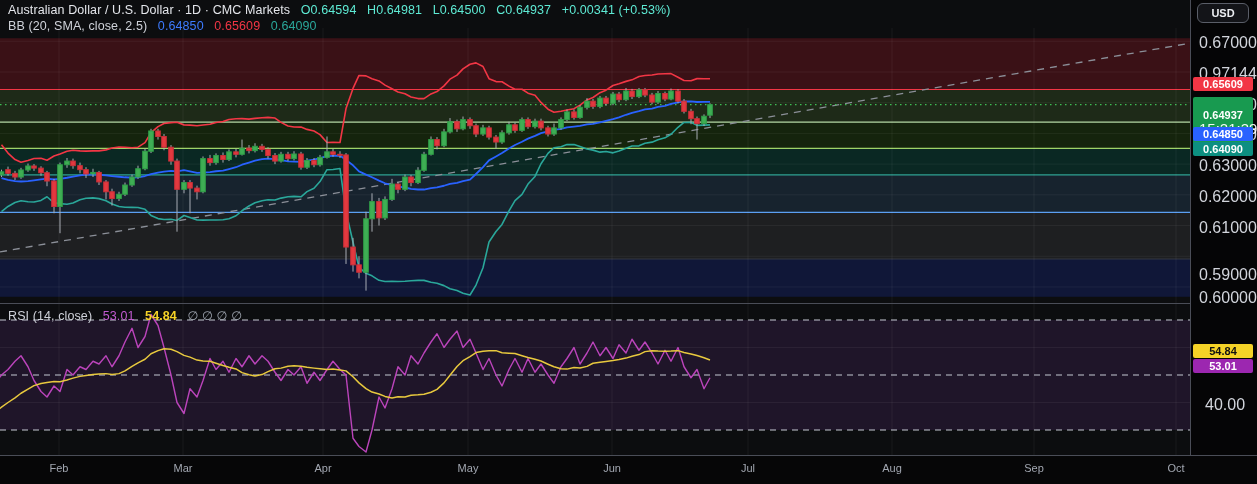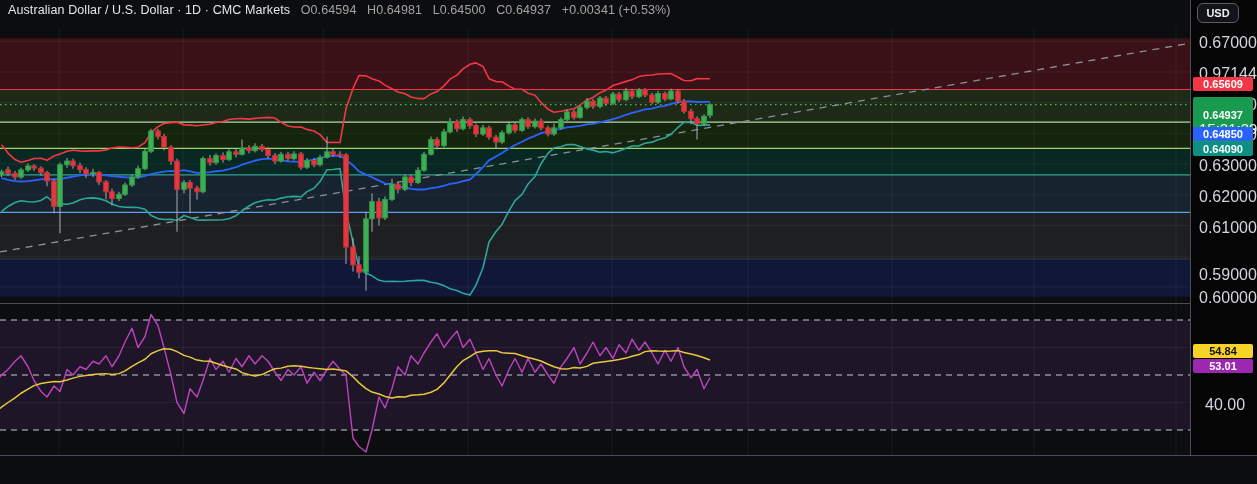--- a/index.html
+++ b/index.html
@@ -5,36 +5,36 @@
   html,body{margin:0;padding:0;background:#000;}
   #app{position:relative;width:1257px;height:484px;background:#0c0d0f;overflow:hidden;
        font-family:"Liberation Sans","DejaVu Sans",sans-serif;-webkit-font-smoothing:antialiased;}
   #plot-wrap{position:absolute;left:0;top:0;width:1257px;height:484px;}
   svg{display:block;}
   .legend{position:absolute;left:8px;white-space:nowrap;font-size:12.5px;letter-spacing:.1px;z-index:5;}
   #legend1{top:3px;color:#e4e6eb;font-weight:500;}
   #legend2{top:19px;color:#cfd2d9;}
   #legend3{top:308px;color:#cfd2d9;}
   .lg-val{margin-left:7px;}
-  .c-green{color:#a3a3a3;}
+  .c-green{color:#5eead4;}
   .c-blue{color:#3d7bff;}
   .c-red{color:#f23645;}
   .c-teal{color:#2aa79a;}
   .c-purple{color:#c15ad0;}
   .c-yellow{color:#f5d327;font-weight:700;}
   .c-dim{color:#9aa0aa;}
   #price-axis{position:absolute;left:1191px;top:0;width:66px;height:455px;background:#050506;z-index:4;}
   #time-axis{position:absolute;left:0;top:456px;width:1257px;height:28px;background:#060607;z-index:4;}
   .ptick{position:absolute;left:8px;font-size:16px;color:#d2d5dc;z-index:1;}
   .mtick{position:absolute;top:6px;font-size:11px;color:#a2a7b1;transform:translateX(-50%);}
   .badge{position:absolute;left:2px;width:60px;border-radius:2px;text-align:center;color:#fff;
          font-size:11px;font-weight:700;line-height:14px;z-index:3;}
   #badge-last{line-height:13px;padding:12px 0;}
   #badge-last .t{font-size:15px;font-weight:400;opacity:.95;margin-left:6px;}
-  #usd-btn{position:absolute;top:3px;left:6px;width:42px;height:20px;background:#131418;
+  #usd-btn{position:absolute;top:3px;left:6px;width:52px;height:20px;background:#131418;
            border:1px solid #5a5e68;border-radius:6px;color:#eceef2;font-size:11px;font-weight:700;
            font-family:inherit;cursor:pointer;z-index:5;}
 </style>
 </head>
 <body>
 
 <div id="app">
   <div id="plot-wrap">
     <svg id="plot" width="1257" height="484">
         <defs>
@@ -321,21 +321,33 @@
 
   <div class="legend" id="legend1">
     <span>Australian Dollar / U.S. Dollar · 1D · CMC Markets</span>
     <span class="lg-val c-green">O0.64594</span>
     <span class="lg-val c-green">H0.64981</span>
     <span class="lg-val c-green">L0.64500</span>
     <span class="lg-val c-green">C0.64937</span>
     <span class="lg-val c-green">+0.00341 (+0.53%)</span>
   </div>
 
-
+  <div class="legend" id="legend2">
+    <span>BB (20, SMA, close, 2.5)</span>
+    <span class="lg-val c-blue">0.64850</span>
+    <span class="lg-val c-red">0.65609</span>
+    <span class="lg-val c-teal">0.64090</span>
+  </div>
+
+  <div class="legend" id="legend3">
+    <span>RSI (14, close)</span>
+    <span class="lg-val c-purple">53.01</span>
+    <span class="lg-val c-yellow">54.84</span>
+    <span class="lg-val c-dim">∅ ∅ ∅ ∅</span>
+  </div>
 
   <div id="price-axis">
     <button id="usd-btn">USD</button>
     <div class="badge" id="badge-upper" style="background: rgb(242, 54, 69); top: 77px; height: 14px;">0.65609</div>
     <div class="badge" id="badge-last" style="background: rgb(24, 154, 80); top: 97px; height: 28px;">
       <div>0.64937</div>
       <div class="t">15:21:39</div>
     </div>
     <div class="badge" id="badge-basis" style="background: rgb(41, 98, 255); top: 127px; height: 14px;">0.64850</div>
     <div class="badge" id="badge-lower" style="background: rgb(13, 143, 129); top: 142px; height: 14px;">0.64090</div>
@@ -346,13 +358,24 @@
       <div class="ptick" style="top: 95.71px;">0.65000</div>
       <div class="ptick" style="top: 126.42px;">0.64000</div>
       <div class="ptick" style="top: 157.13px;">0.63000</div>
       <div class="ptick" style="top: 187.84px;">0.62000</div>
       <div class="ptick" style="top: 218.55px; text-align: center;">0.61000</div>
       <div class="ptick" style="top: 253px; margin-top: 36px;">0.60000</div>
       <div class="ptick" style="top: 266px;">0.59000</div>
       <div class="ptick" style="top: 395.5px; margin-left: 6px;">40.00</div>
     </div>
 
+  <div id="time-axis">
+      <div class="mtick" style="left: 59px;">Feb</div>
+      <div class="mtick" style="left: 183px;">Mar</div>
+      <div class="mtick" style="left: 323px;">Apr</div>
+      <div class="mtick" style="left: 468px;">May</div>
+      <div class="mtick" style="left: 612px;">Jun</div>
+      <div class="mtick" style="left: 748px;">Jul</div>
+      <div class="mtick" style="left: 892px;">Aug</div>
+      <div class="mtick" style="left: 1034px;">Sep</div>
+      <div class="mtick" style="left: 1176px;">Oct</div>
+    </div>
 </div>
 
 </body></html>

